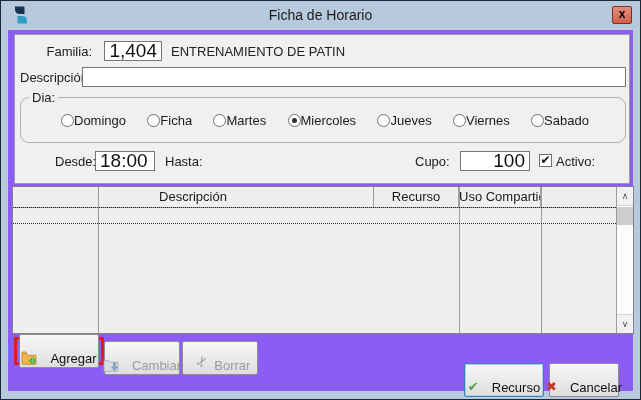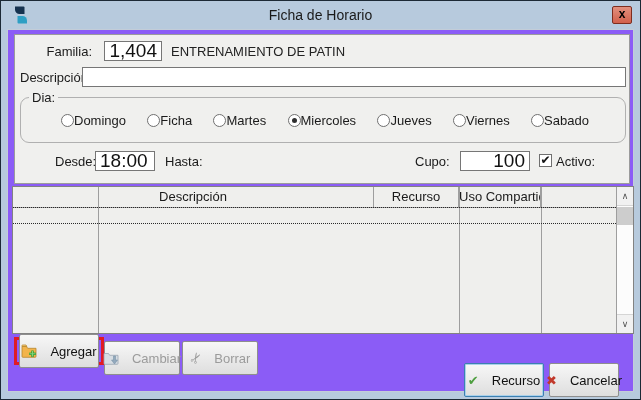--- a/index.html
+++ b/index.html
@@ -92,21 +92,21 @@
   }
   .sb-btn{
     position:absolute;left:0;width:16px;height:18px;background:#f1f1f1;color:#4f4f4f;
     font-size:9px;line-height:18px;text-align:center;font-family:"DejaVu Sans",sans-serif;cursor:pointer;
   }
   .sb-up{top:0;border-bottom:1px solid #d5d5d5;}
   .sb-down{bottom:0;border-top:1px solid #d5d5d5;}
   .sb-thumb{position:absolute;left:0;top:20px;width:16px;height:18px;background:#cdcdcd;cursor:pointer;}
   
   .btn{
-    box-sizing:border-box;display:inline-flex;align-items:center;justify-content:center;gap:13px;
+    box-sizing:border-box;display:inline-flex;justify-content:center;gap:13px;
     background:linear-gradient(#f7f7f7,#dedede);border:1px solid #8e8e8e;border-radius:2px;
     font-family:"Liberation Sans",sans-serif;font-size:13px;color:#111;cursor:pointer;padding:16px 8px;
   }
   .btn.disabled{color:#9b9b9b;cursor:default;}
   .btn.disabled .glyph{color:#9b9b9b;}
   .red-highlight{
     position:absolute;left:6px;top:307px;width:90px;height:28px;box-sizing:border-box;
     border:3px solid #e01b24;display:flex;align-items:center;justify-content:center;
   }
   .btn-agregar{width:80px;height:21px;}

